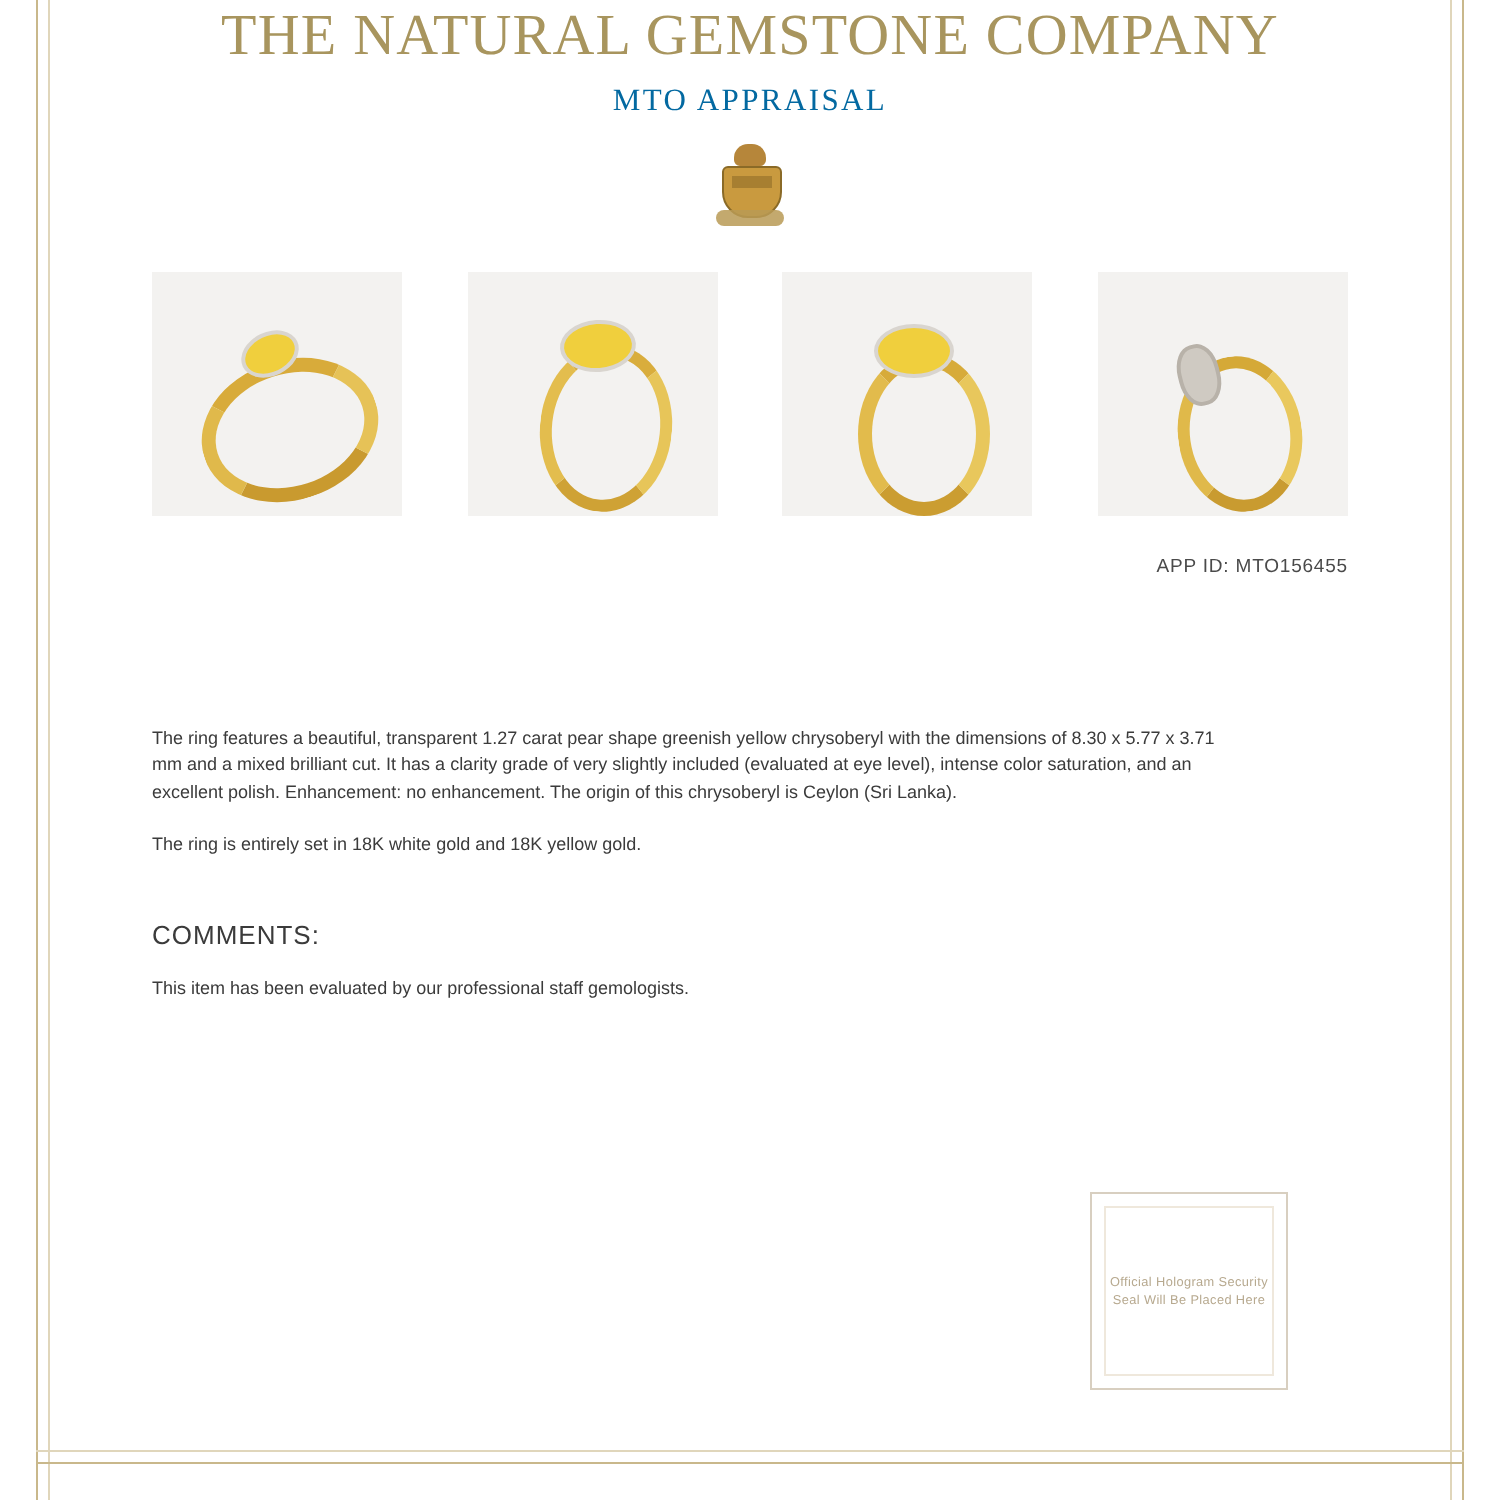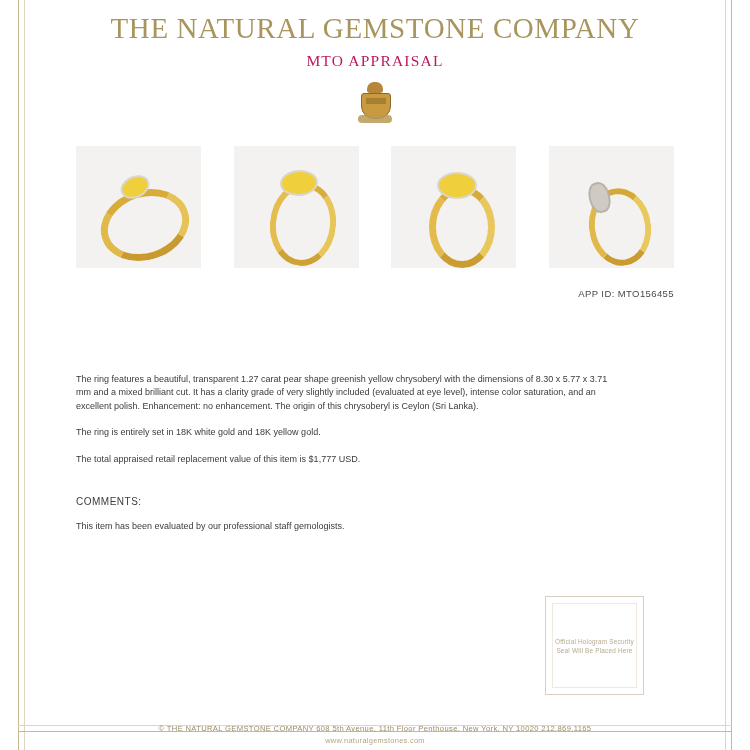--- a/index.html
+++ b/index.html
@@ -50,30 +50,30 @@
     top: 0;
     bottom: 0;
   }
 
   .brand-title {
     text-align: center;
     font-family: "Liberation Serif", serif;
     font-size: 29px;
     letter-spacing: 0.6px;
     color: #a8955e;
-    margin-top: 12px;
+    margin-top: 2px;
     font-weight: normal;
     white-space: nowrap;
   }
   .brand-subtitle {
     text-align: center;
     font-family: "Liberation Serif", serif;
     font-size: 15.5px;
     letter-spacing: 1.2px;
-    color: #be185d;
+    color: #0369a1;
     margin-top: 7px;
   }
 
   .crest {
     margin: 12px auto 0 auto;
     width: 34px;
     height: 42px;
     position: relative;
   }
   .crest .helm {
@@ -226,21 +226,21 @@
   }
   .para {
     font-size: 9px;
     line-height: 13.4px;
     color: #3b3b3b;
     margin-bottom: 13px;
     max-width: 540px;
   }
   .para.wide { max-width: 540px; }
   .comments-label {
-    font-size: 10px;
+    font-size: 13px;
     color: #3b3b3b;
     letter-spacing: .5px;
     margin-top: 30px;
     margin-bottom: 13px;
   }
 
   .seal {
     position: absolute;
     right: 72px;
     bottom: 55px;
@@ -334,31 +334,26 @@
           <div class="gem"></div>
         </div>
       </div>
     </div>
 
     <div class="app-id">APP ID: MTO156455</div>
 
     <div class="body-block">
       <div class="para wide">The ring features a beautiful, transparent 1.27 carat pear shape greenish yellow chrysoberyl with the dimensions of 8.30 x 5.77 x 3.71 mm and a mixed brilliant cut. It has a clarity grade of very slightly included (evaluated at eye level), intense color saturation, and an excellent polish. Enhancement: no enhancement. The origin of this chrysoberyl is Ceylon (Sri Lanka).</div>
       <div class="para">The ring is entirely set in 18K white gold and 18K yellow gold.</div>
-      <div class="para">The total appraised retail replacement value of this item is $1,777 USD.</div>
 
       <div class="comments-label">COMMENTS:</div>
       <div class="para">This item has been evaluated by our professional staff gemologists.</div>
     </div>
 
     <div class="seal">
       <div class="seal-inner">
         <div class="seal-text">Official Hologram Security Seal Will Be Placed Here</div>
       </div>
     </div>
 
-    <div class="footer">
-      <div class="footer-line1">© THE NATURAL GEMSTONE COMPANY  608 5th Avenue, 11th Floor Penthouse, New York, NY  10020     212.869.1165</div>
-      <div class="footer-line2">www.naturalgemstones.com</div>
-    </div>
 
   </div>
 </div>
 
 </body></html>

